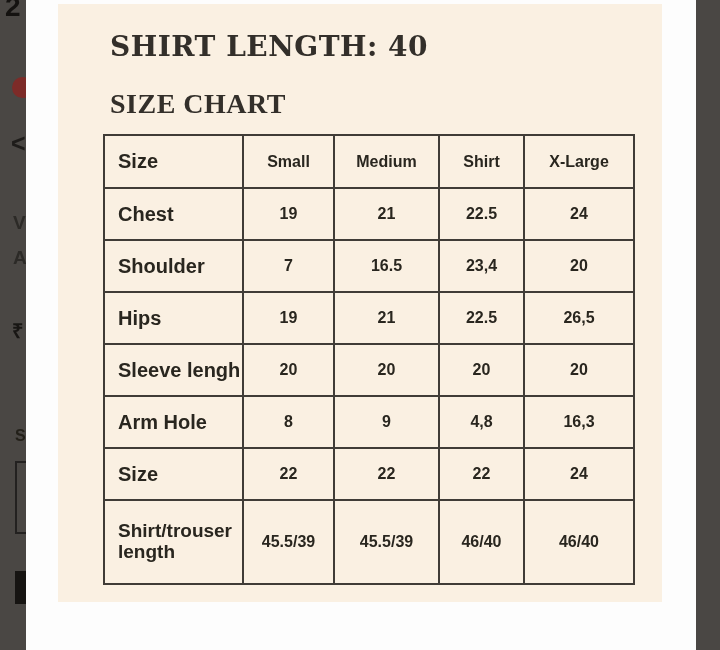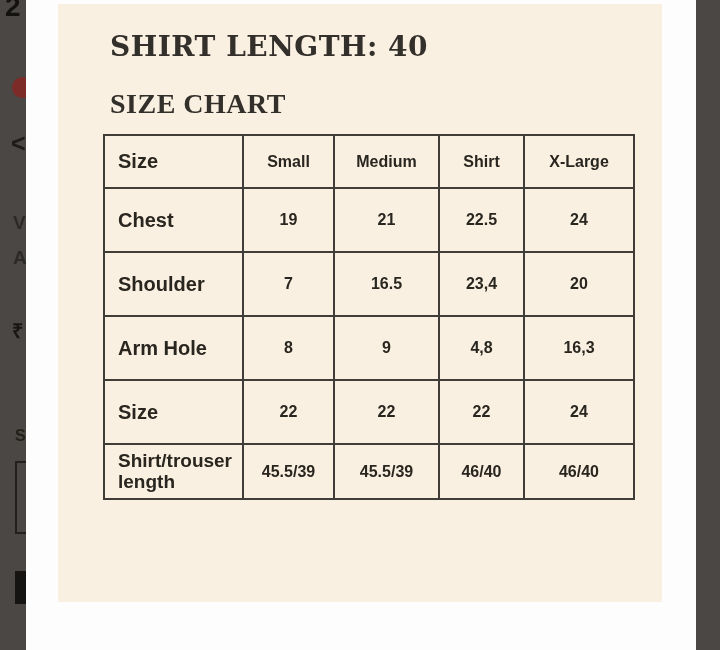--- a/index.html
+++ b/index.html
@@ -28,23 +28,23 @@
   
   .tbl-wrap{position:absolute;left:45px;top:130px;}
   table{border-collapse:collapse;table-layout:fixed;width:530px;background:transparent;}
   col.c0{width:139px;}col.c1{width:91px;}col.c2{width:105px;}col.c3{width:85px;}col.c4{width:110px;}
   td{
     border:2px solid #403c37;color:#29261f;font-weight:700;font-size:16px;
     text-align:center;padding:0;vertical-align:middle;
   }
   td.label{text-align:left;padding-left:13px;font-size:20px;}
   td.multiline{font-size:19px;line-height:1.08;padding-right:2px;}
-  #tbl-body tr{height:64px;}
+  #tbl-body tr{height:52px;}
   #tbl-body tr.header-row{height:53px;margin-top:28px;}
-  #tbl-body tr:last-child{height:55px;}
+  #tbl-body tr:last-child{height:84px;}
   
   .band{position:absolute;top:0;height:650px;background:#4a4744;z-index:3;overflow:hidden;}
   .band-left{left:0;width:26px;}
   .band-right{left:696px;width:24px;}
   .frag{position:absolute;white-space:nowrap;}
   .frag-digit{left:5px;top:-9px;font-weight:800;font-size:28px;color:#141210;}
   .frag-reddot{left:12px;top:77px;width:21px;height:21px;border-radius:50%;background:#7d2b28;}
   .frag-chevron{left:11px;top:129px;font-weight:700;font-size:25px;color:#1e1c1a;cursor:pointer;}
   .frag-v{left:13px;top:212px;font-weight:700;font-size:19px;color:#2c2a27;}
   .frag-a{left:13px;top:247px;font-weight:700;font-size:19px;color:#2c2a27;}
@@ -85,20 +85,34 @@
               <td>24</td>
             </tr>
             <tr>
               <td class="label">Shoulder</td>
               <td>7</td>
               <td>16.5</td>
               <td>23,4</td>
               <td>20</td>
             </tr>
             <tr>
+              <td class="label">Hips</td>
+              <td>19</td>
+              <td>21</td>
+              <td>22.5</td>
+              <td>26,5</td>
+            </tr>
+            <tr>
+              <td class="label">Sleeve lengh</td>
+              <td>20</td>
+              <td>20</td>
+              <td>20</td>
+              <td>20</td>
+            </tr>
+            <tr>
               <td class="label">Arm Hole</td>
               <td>8</td>
               <td>9</td>
               <td>4,8</td>
               <td>16,3</td>
             </tr>
             <tr>
               <td class="label">Size</td>
               <td>22</td>
               <td>22</td>

